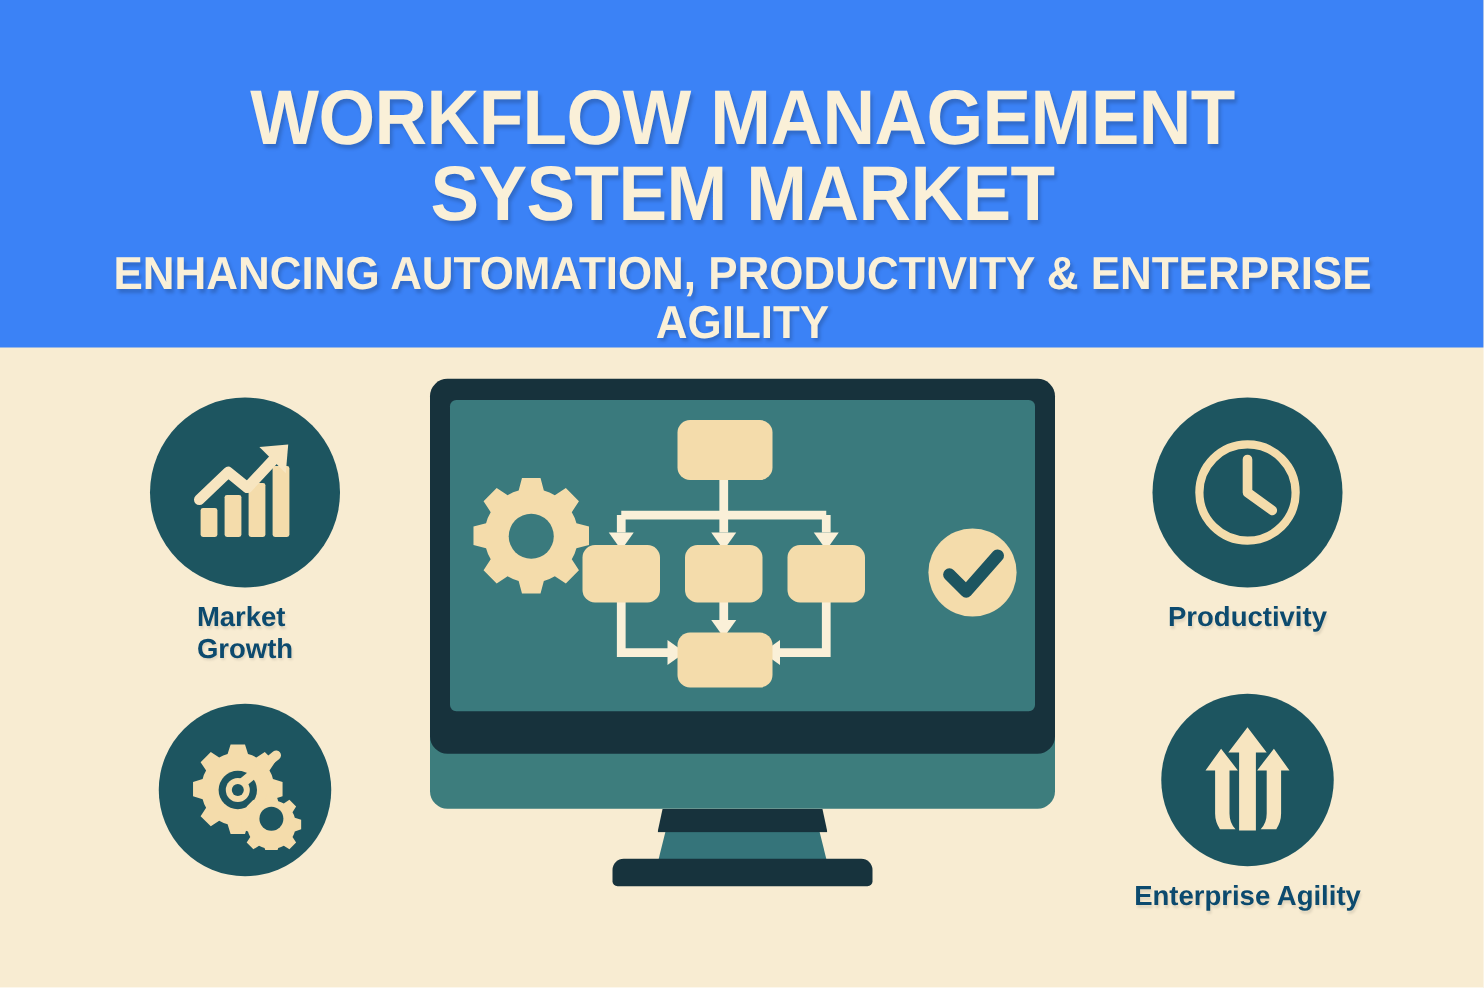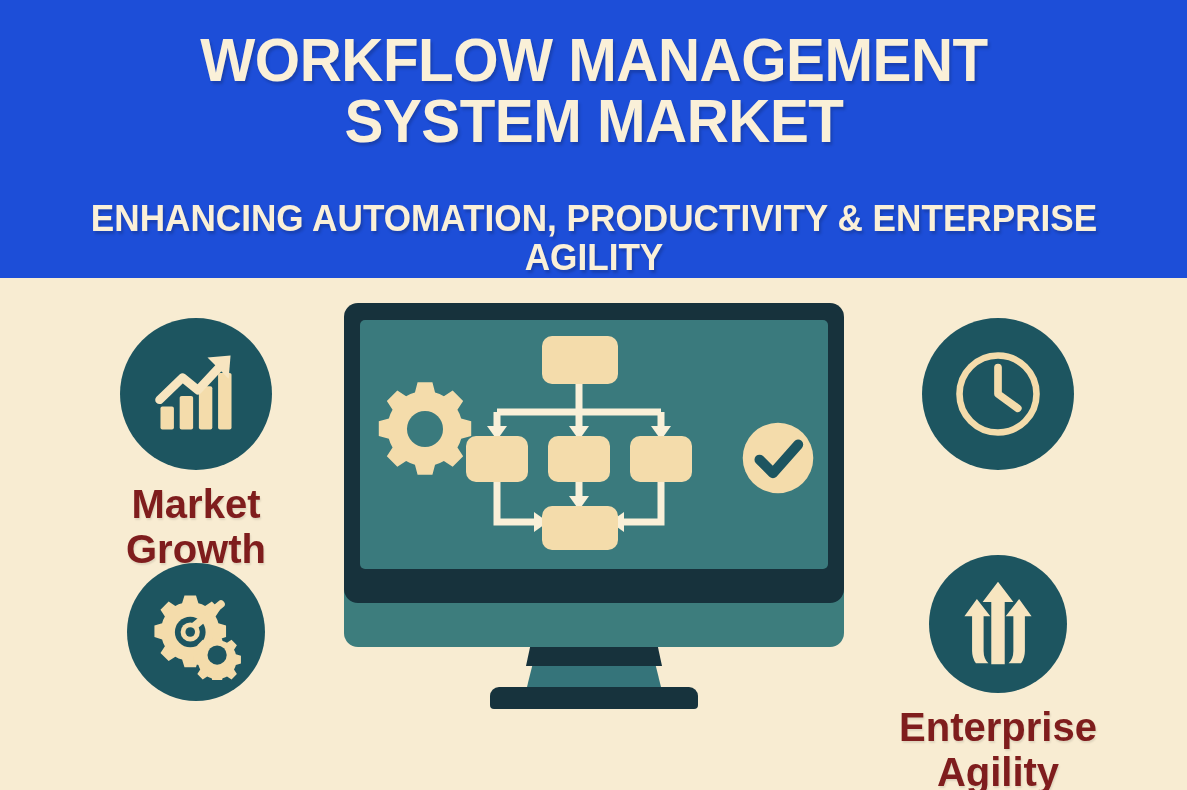--- a/index.html
+++ b/index.html
@@ -16,25 +16,25 @@
     font-family: "Liberation Sans", sans-serif;
   }
 
   
   .header-band {
     position: absolute;
     left: 0;
     top: 0;
     width: 1187px;
     height: 278px;
-    background: #1d4ed8;
+    background: #3b82f6;
     display: flex;
     flex-direction: column;
     align-items: center;
-    justify-content: space-between;
+    justify-content: flex-end;
     padding-top: 30px;
     box-sizing: border-box;
   }
   .main-title {
     color: #faf0d8;
     font-family: "Liberation Sans", sans-serif;
     font-weight: bold;
     font-size: 62px;
     line-height: 0.98;
     letter-spacing: -0.5px;
@@ -64,26 +64,26 @@
     align-items: center;
   }
   .icon-circle {
     border-radius: 50%;
     background: #1d5560;
     display: flex;
     align-items: center;
     justify-content: center;
   }
   .feature-label {
-    color: #7f1d1d;
+    color: #0c4a6e;
     font-family: "Liberation Sans", sans-serif;
     font-weight: bold;
-    font-size: 40px;
+    font-size: 22px;
     line-height: 1.12;
-    text-align: center;
+    text-align: left;
     margin-top: 12px;
     white-space: pre-line;
     text-shadow: 1px 2px 2px rgba(0,0,0,0.10);
   }
 
   #feature-market-growth { left: 106px; top: 318px; width: 180px; }
   #feature-automation    { left: 96px;  top: 563px; width: 200px; }
   #feature-productivity  { left: 898px; top: 318px; width: 200px; }
   #feature-agility       { left: 858px; top: 555px; width: 280px; }
 
@@ -231,20 +231,21 @@
     </div>
   </div>
 
   <div class="feature" id="feature-productivity">
     <div class="icon-circle circle-lg">
       <svg width="110" height="110" viewBox="0 0 100 100">
         <circle cx="50" cy="50" r="35" fill="none" stroke="#f4dcab" stroke-width="6"></circle>
         <path d="M50 26 L50 50 L68 63" stroke="#f4dcab" stroke-width="7" fill="none" stroke-linecap="round" stroke-linejoin="round"></path>
       </svg>
     </div>
+    <div class="feature-label">Productivity</div>
   </div>
 
   <div class="feature" id="feature-agility">
     <div class="icon-circle circle-md">
       <svg width="96" height="96" viewBox="0 0 100 100">
 
         <path d="M50 6 L66 27 H57 V92 H43 V27 H34 Z" fill="#f7e5c0"></path>
 
         <path d="M28 24 L42 42 H35 V78 q0 8 5 13 h-13 q-4 -6 -4 -13 V42 H15 Z" fill="#f7e5c0"></path>
 

